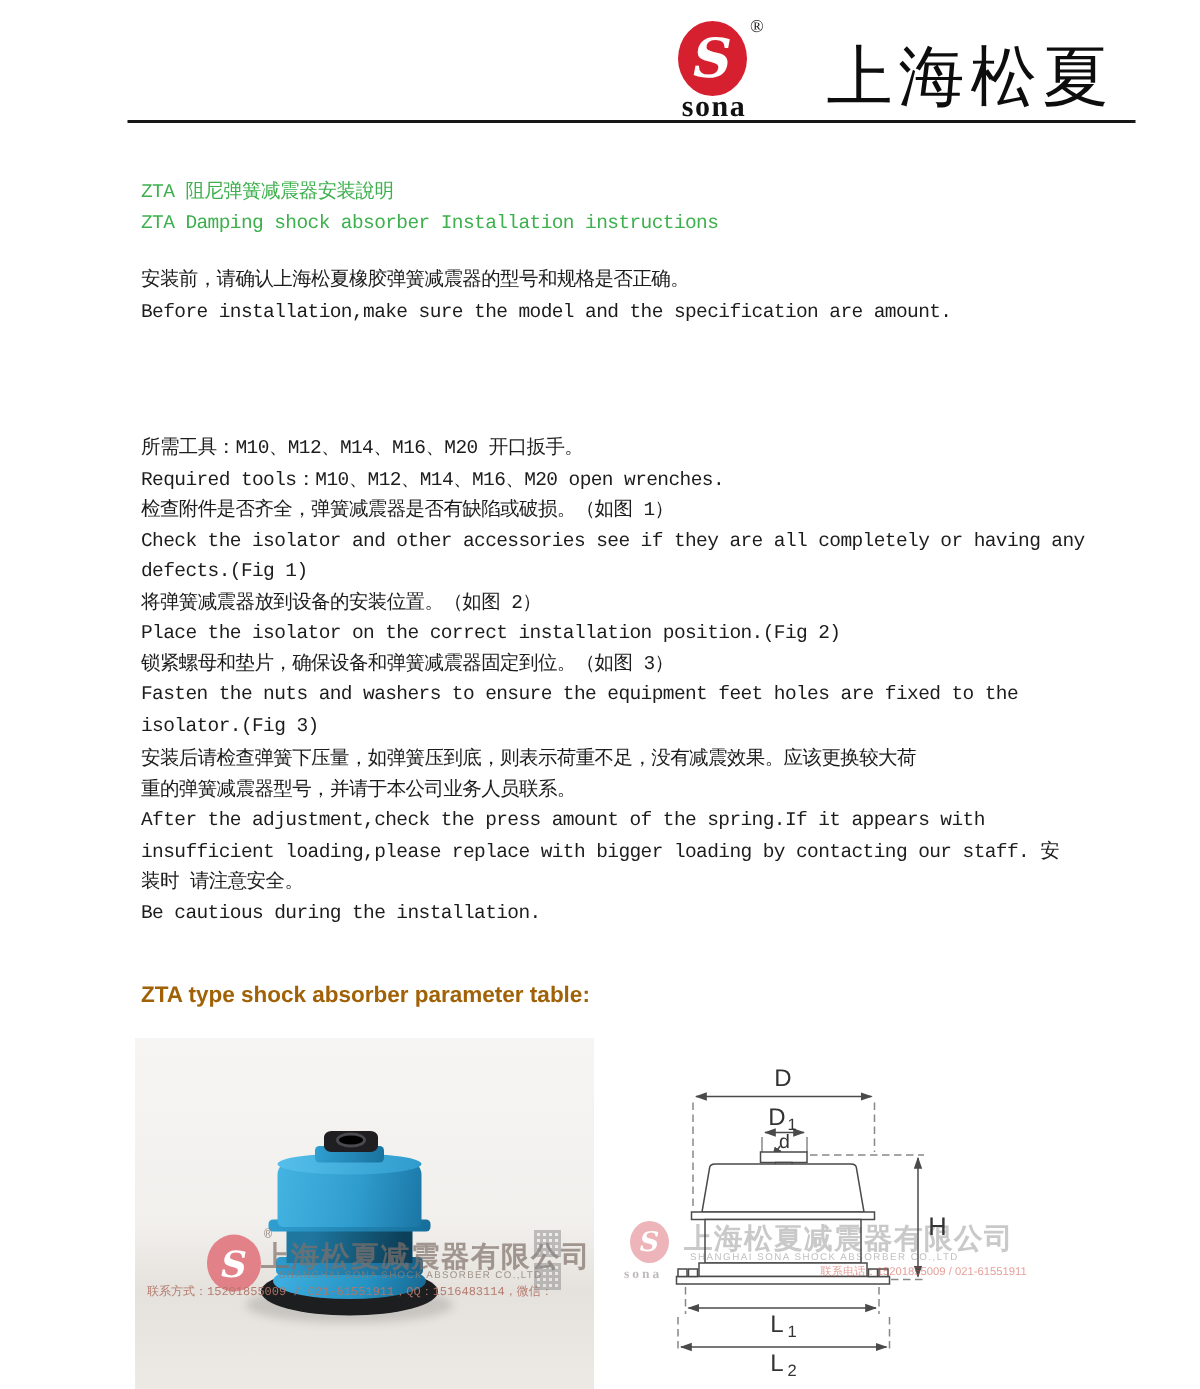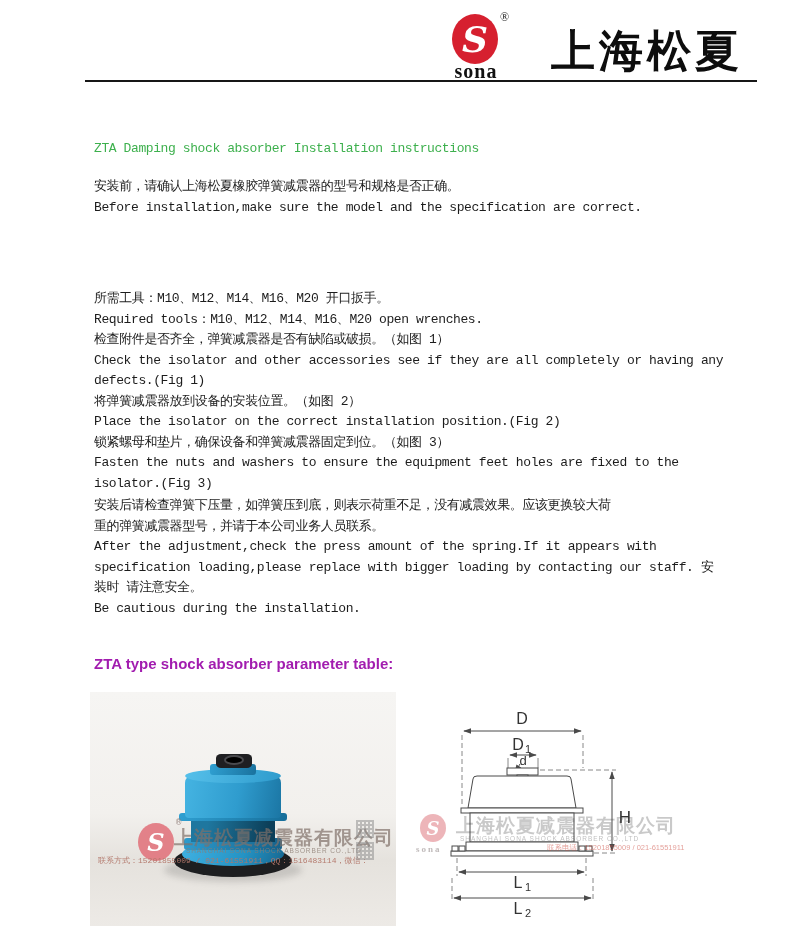--- a/index.html
+++ b/index.html
@@ -18,32 +18,32 @@
     font-size:36px; color:#fff;
   }
   .logo-reg { position:absolute; left:500px; top:10px; font-family:"Liberation Serif",serif; font-size:12px; color:#222; }
   .logo-sona {
     position:absolute; left:450px; top:60px; width:52px; text-align:center;
     font-family:"Liberation Serif","DejaVu Serif",serif; font-weight:700; font-size:20px;
     letter-spacing:1px; color:#111;
   }
   .brand-cn {
     position:absolute; left:551px; top:22px;
-    font-family:"Liberation Sans",sans-serif; font-weight:700; font-size:44px;
+    font-family:"Liberation Sans",sans-serif; font-weight:400; font-size:44px;
     letter-spacing:4px; color:#0d0d0d;
   }
   
   .txt {
     position:absolute; left:94px; white-space:pre-line;
     font-size:13px; line-height:20.5px; letter-spacing:-0.4px; color:#1c1c1c;
   }
   .green { color:#3db04d; }
   .sans-bold {
     font-family:"Liberation Sans",sans-serif; font-weight:700; font-size:15px;
-    letter-spacing:0; color:#a21caf;
+    letter-spacing:0; color:#a16207;
   }
   
   .photo {
     position:absolute; left:90px; top:692px; width:306px; height:234px;
     background:linear-gradient(180deg,#f6f5f3 0%,#f2f0ed 52%,#e5e2dd 72%,#edeae6 100%);
     overflow:hidden;
   }
   .photo div { position:absolute; }
   .p-shadow { left:74px; top:166px; width:138px; height:24px; border-radius:50%;
               background:rgba(40,40,40,.16); filter:blur(3px); }
@@ -103,38 +103,39 @@
 <body>
 
 <div class="page">
 
   <div class="logo-s">S</div>
   <div class="logo-reg">®</div>
   <div class="logo-sona">sona</div>
   <div class="brand-cn">上海松夏</div>
   <div class="hd-rule"></div>
 
+  <div class="txt green" style="top:118px;">ZTA 阻尼弹簧减震器安装說明</div>
   <div class="txt green" style="top:139px;">ZTA Damping shock absorber Installation instructions</div>
 
   <div class="txt" style="top:177px; width:640px;">安装前，请确认上海松夏橡胶弹簧减震器的型号和规格是否正确。
-Before installation,make sure the model and the specification are correct.</div>
+Before installation,make sure the model and the specification are amount.</div>
   <div class="txt" style="top:289px; width:640px;">所需工具：M10、M12、M14、M16、M20 开口扳手。
 Required tools：M10、M12、M14、M16、M20 open wrenches.
 检查附件是否齐全，弹簧减震器是否有缺陷或破损。（如图 1）
 Check the isolator and other accessories see if they are all completely or having any
 defects.(Fig 1)
 将弹簧减震器放到设备的安装位置。（如图 2）
 Place the isolator on the correct installation position.(Fig 2)
 锁紧螺母和垫片，确保设备和弹簧减震器固定到位。（如图 3）
 Fasten the nuts and washers to ensure the equipment feet holes are fixed to the
 isolator.(Fig 3)</div>
   <div class="txt" style="top:496px; width:640px;">安装后请检查弹簧下压量，如弹簧压到底，则表示荷重不足，没有减震效果。应该更换较大荷
 重的弹簧减震器型号，并请于本公司业务人员联系。
 After the adjustment,check the press amount of the spring.If it appears with
-specification loading,please replace with bigger loading by contacting our staff. 安
+insufficient loading,please replace with bigger loading by contacting our staff. 安
 装时 请注意安全。
 Be cautious during the installation.</div>
   <div class="txt sans-bold" style="top:654px; width:640px;">ZTA type shock absorber parameter table:</div>
 
   <div class="photo">
     <div class="p-shadow"></div>
     <div class="p-base-black"></div>
     <div class="p-base-blue"></div>
     <div class="p-lower"></div>
     <div class="p-mid"></div>

